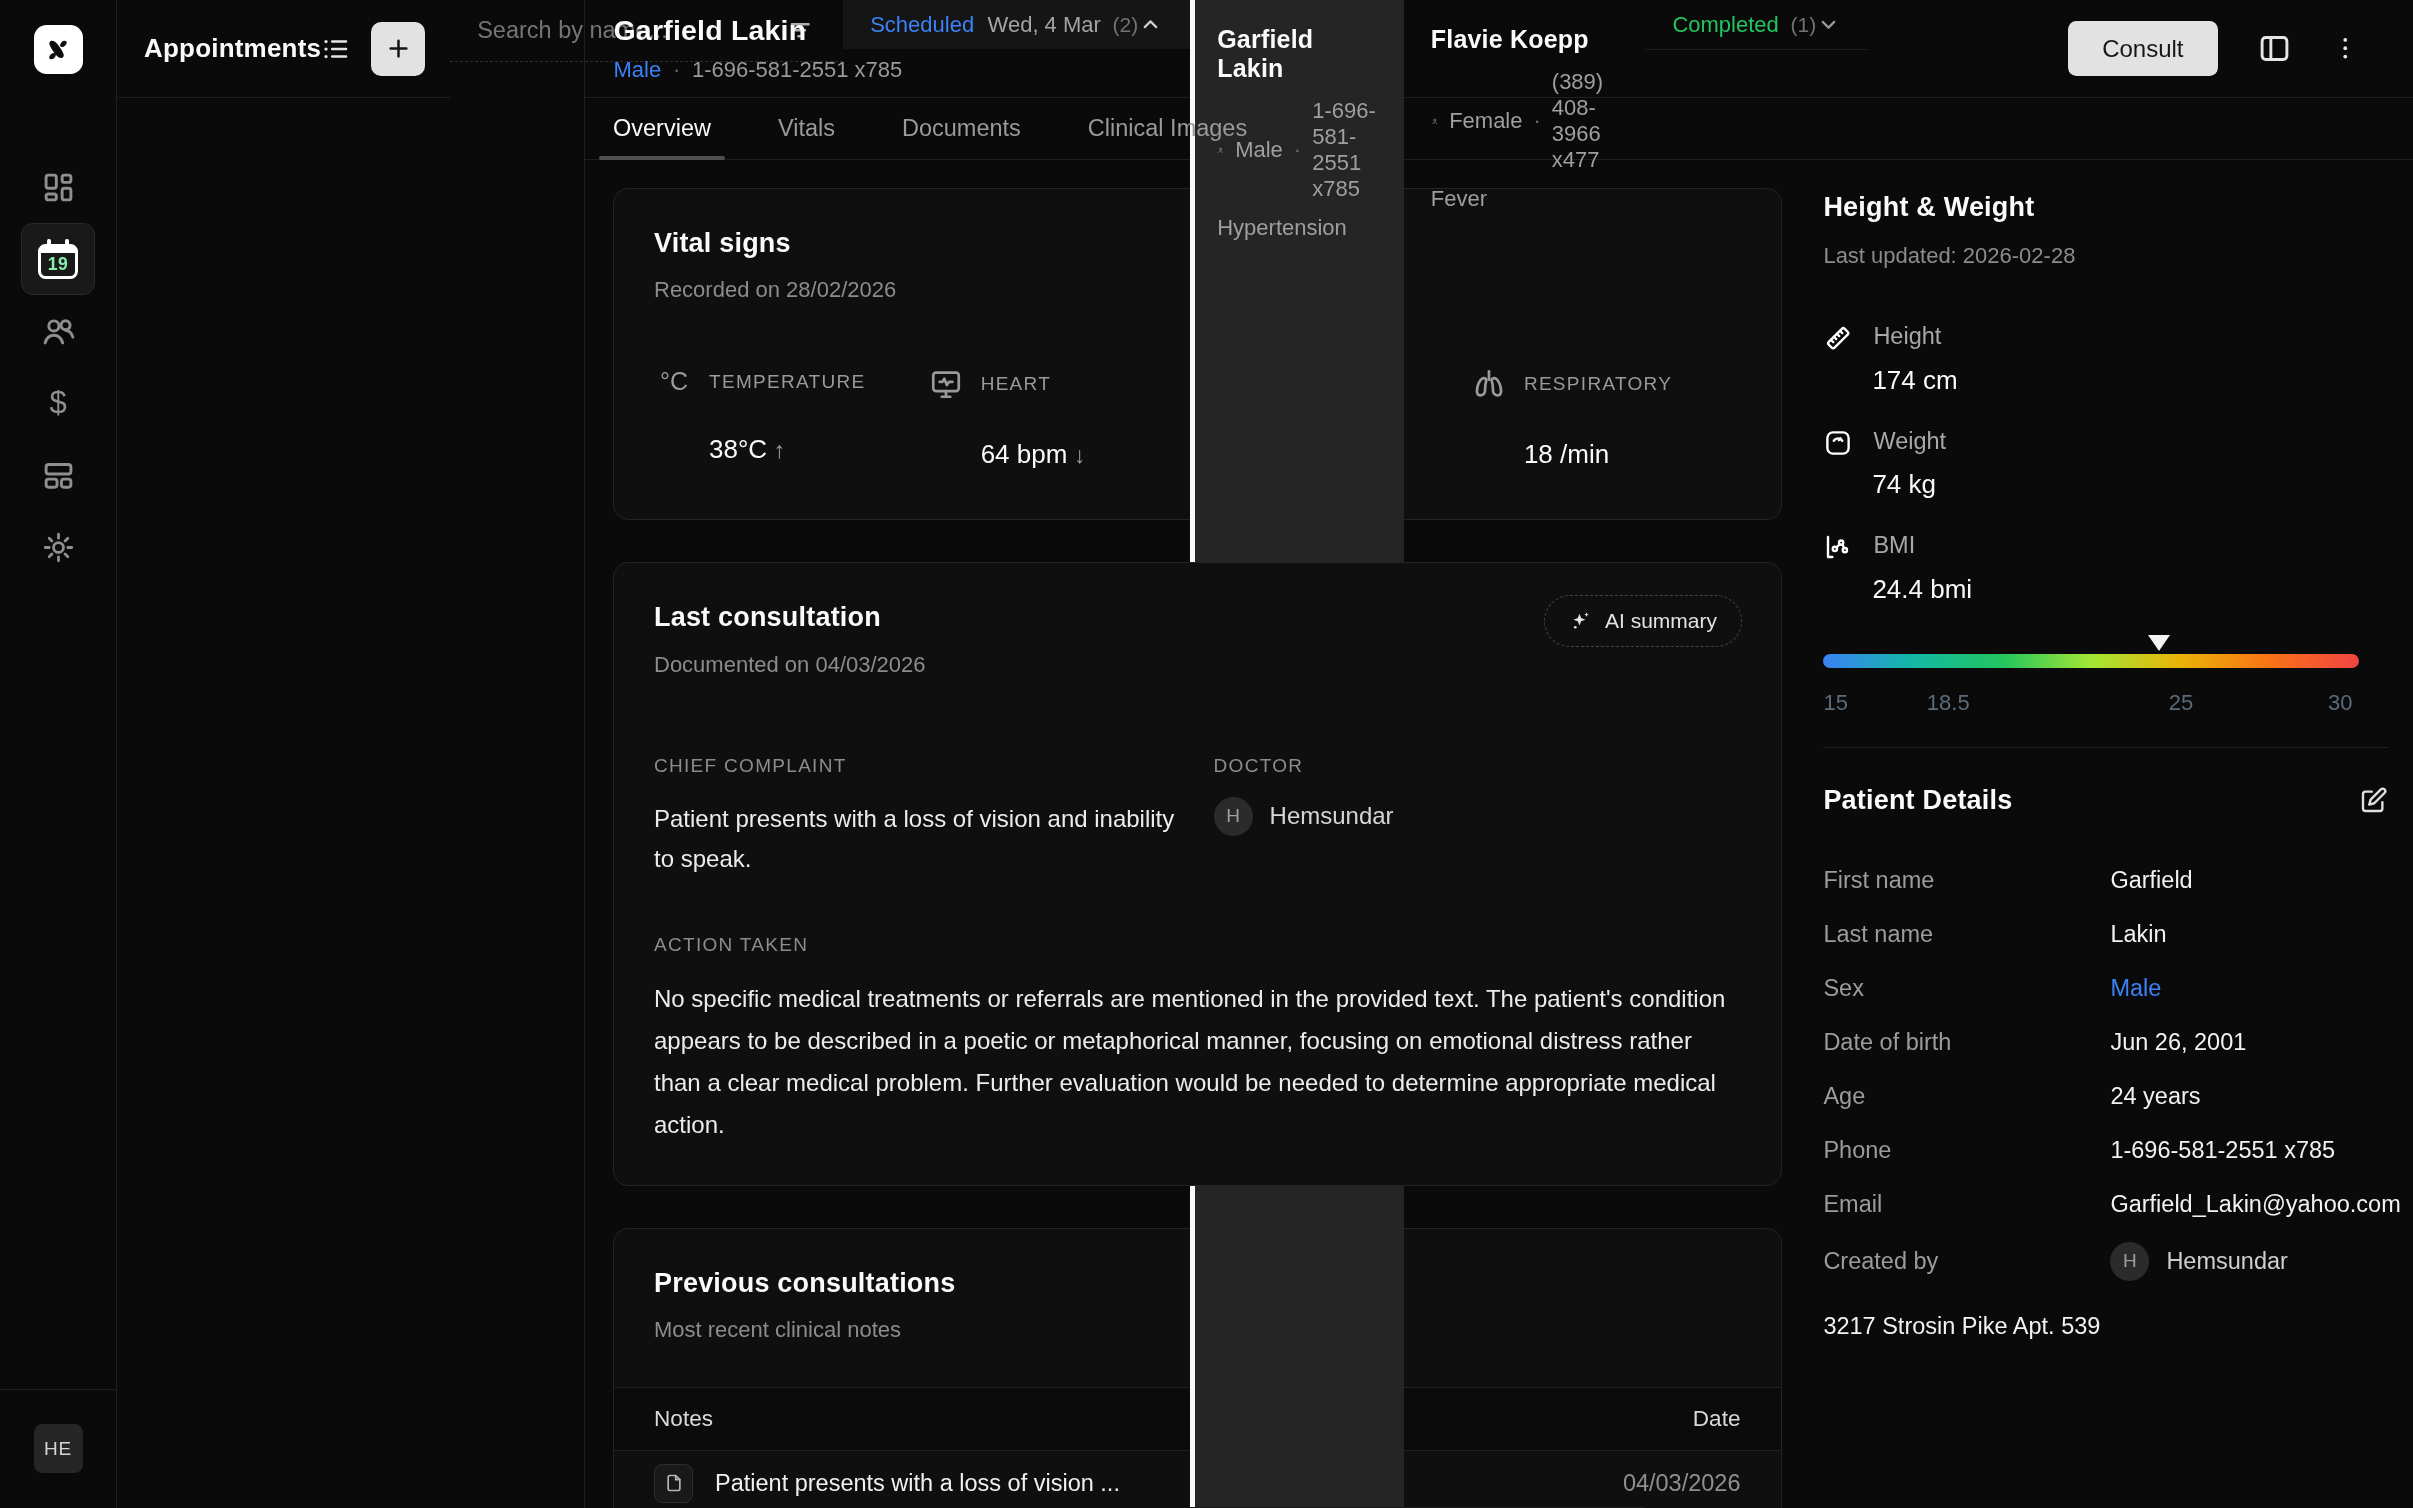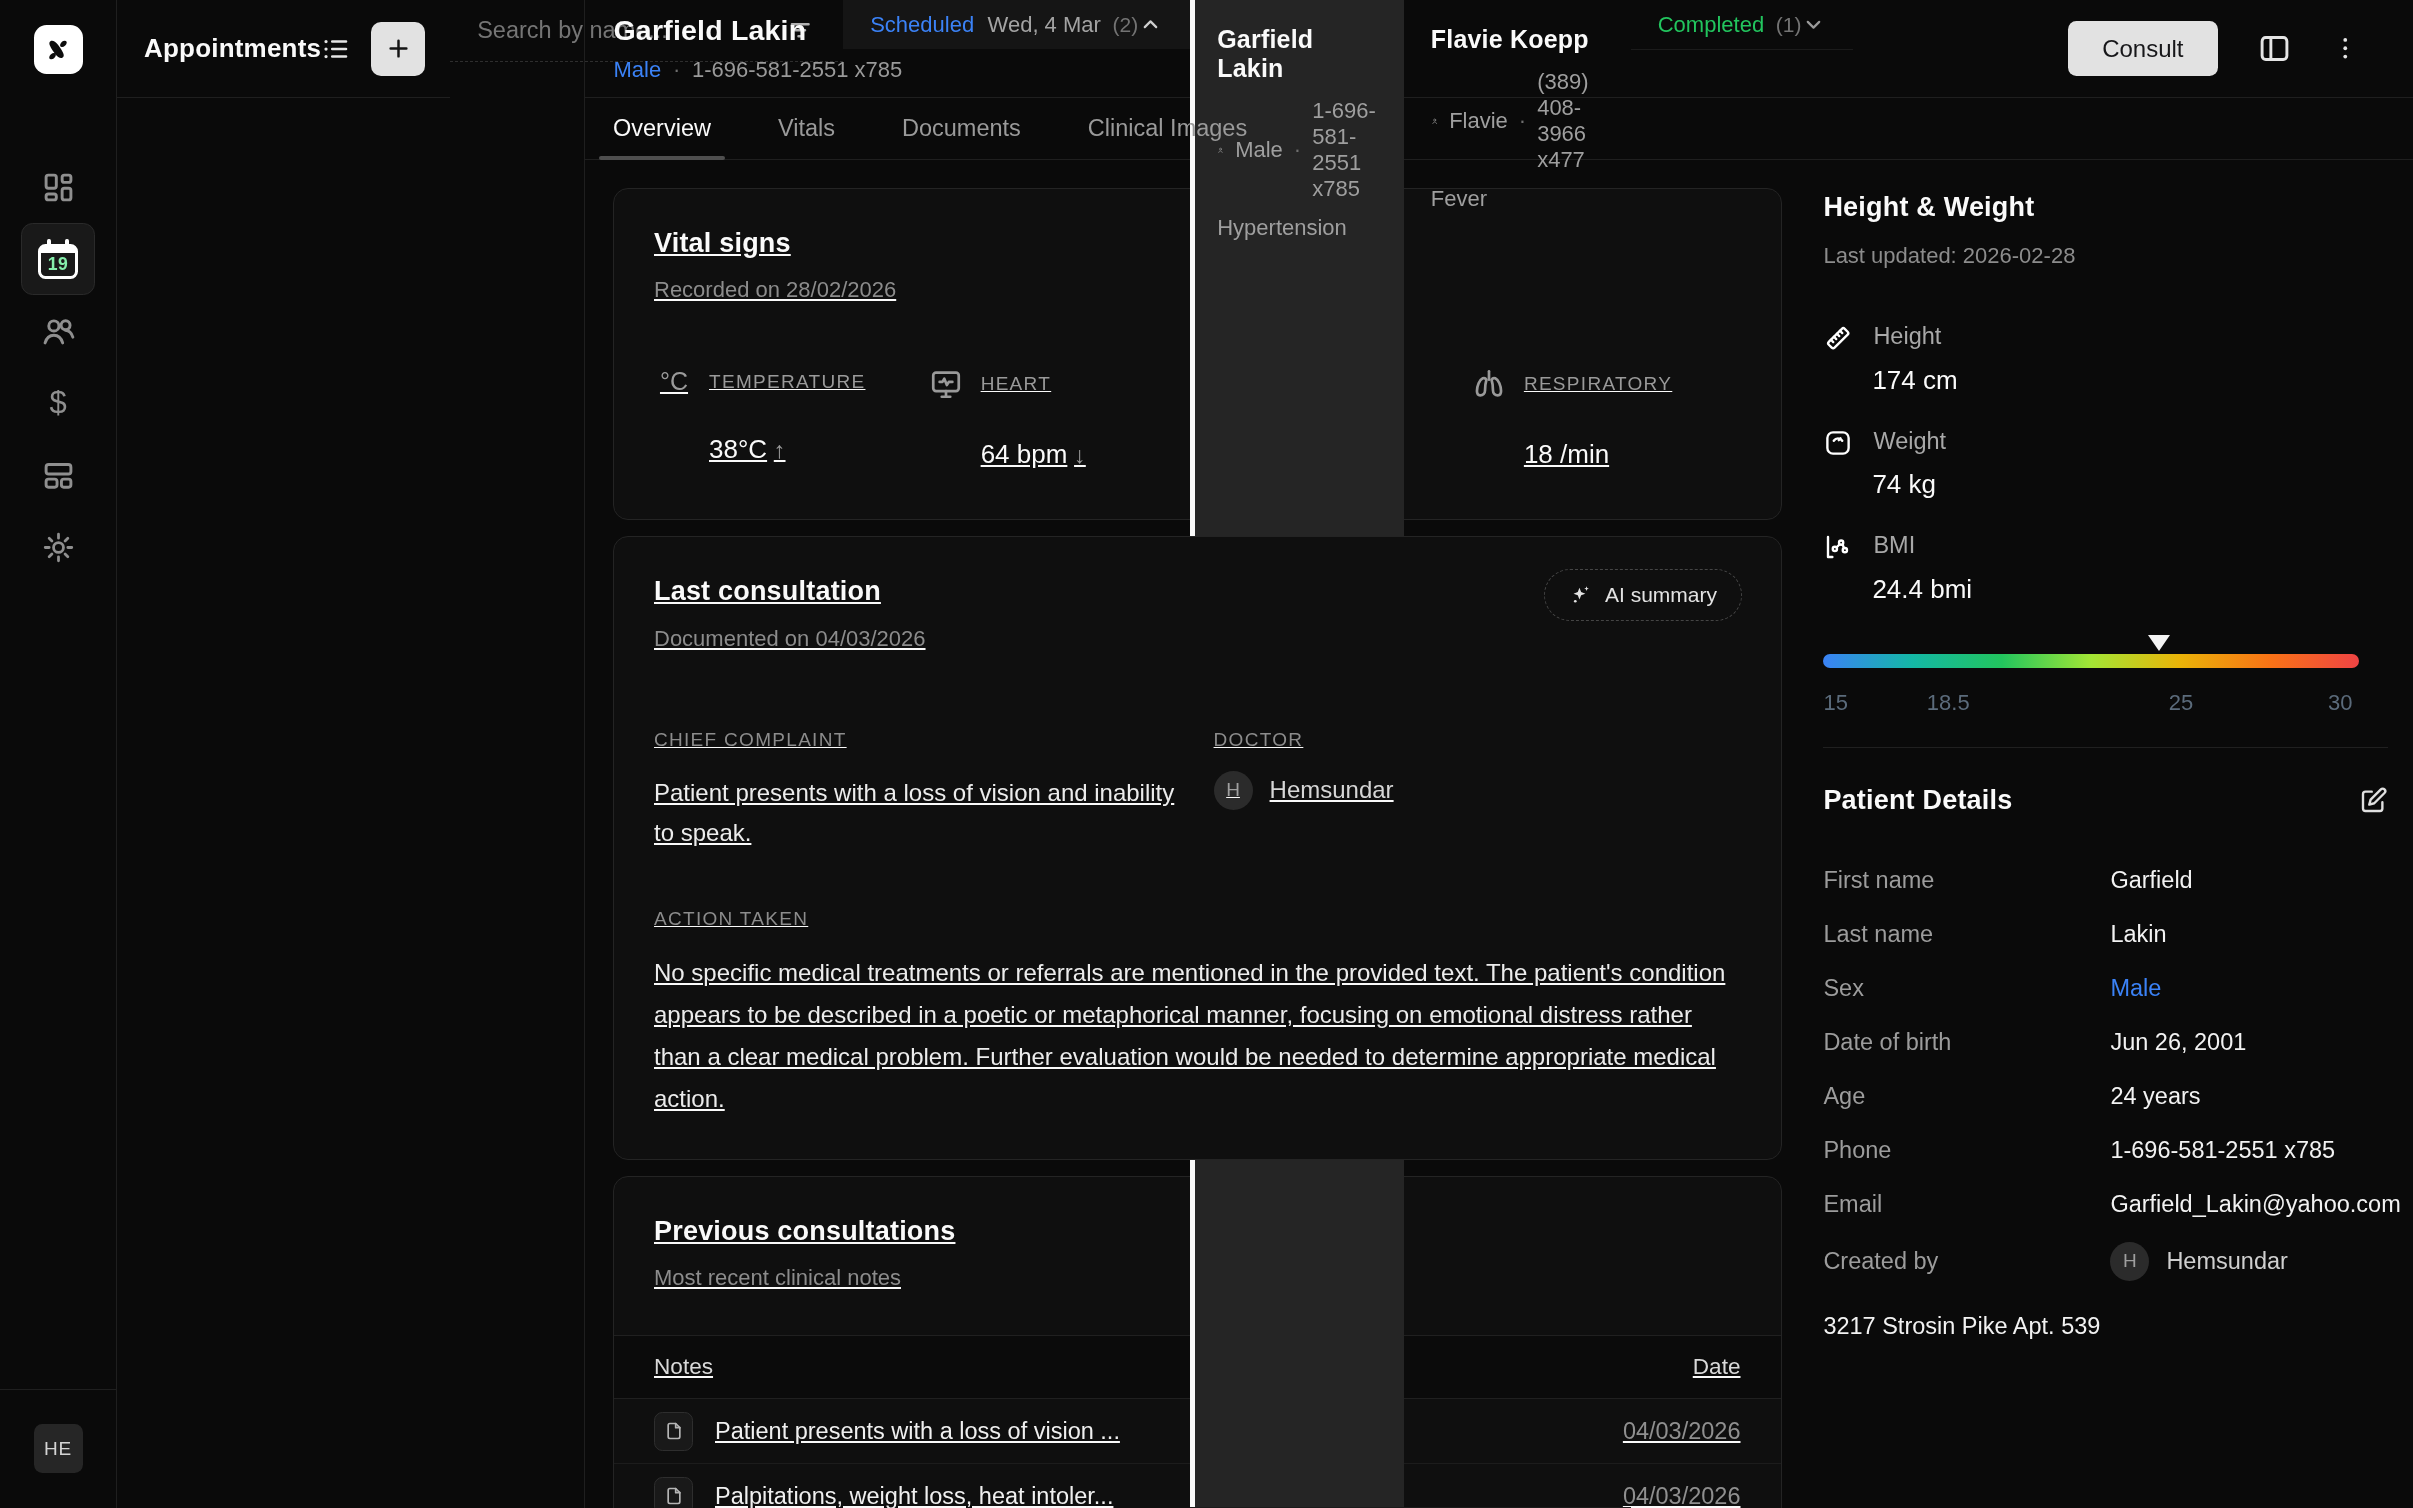--- a/index.html
+++ b/index.html
@@ -63,21 +63,21 @@
   .tb-sub .dot{color:#6f6f6f;}
   .tb-sub .phone{color:#9a9a9a;}
   .tb-actions{margin-left:auto;display:flex;align-items:center;gap:39px;}
   .consult-btn{height:55px;padding:0 34px;border:none;border-radius:8.4px;background:var(--btn-bg);
     color:#17171a;font-size:24px;font-weight:500;font-family:inherit;cursor:pointer;}
   .tabsbar{height:62px;border-bottom:0.8px solid var(--panel-border);display:flex;align-items:center;padding-left:28px;flex-shrink:0;}
   .tab{position:relative;height:100%;display:flex;align-items:center;margin-right:67px;font-size:23.5px;color:#9a9a9a;cursor:pointer;}
   .tab.active{color:#fafafa;font-weight:500;}
   .tab.active::after{content:"";position:absolute;left:-14.2px;right:-14.2px;bottom:-0.8px;height:4.2px;background:#4f4f4f;border-radius:2.5px;}
   .workspace{flex:1;display:flex;min-height:0;}
-  .center{flex:1;min-width:0;padding:28px 28.5px 0 28px;display:flex;flex-direction:column;gap:16px;overflow:hidden;text-decoration:underline;}
+  .center{flex:1;min-width:0;padding:28px 28.5px 0 28px;display:flex;flex-direction:column;gap:42px;overflow:hidden;}
   .card{background:var(--card-bg);border:0.8px solid var(--card-border);border-radius:15px;flex-shrink:0;}
   .card-pad{padding:39px 40px;}
   .card-title{font-size:27px;font-weight:600;letter-spacing:0.2px;}
   .card-sub{margin-top:18.4px;font-size:22px;color:var(--dim);}
   
   .metrics{margin-top:64px;display:grid;grid-template-columns:repeat(4,1fr);padding-bottom:10px;}
   .metric-head{display:flex;align-items:center;gap:15px;color:#9a9a9a;}
   .metric-icon{width:40px;display:grid;place-items:center;}
   .celsius{font-size:25px;color:#9a9a9a;}
   .metric-label{font-size:19px;font-weight:500;letter-spacing:1.3px;}
@@ -244,21 +244,21 @@
       <div class="p-cond">Hypertension</div>
     </div>
 
     <div class="patient-card">
       <div class="p-name">Flavie Koepp</div>
       <div class="p-meta">
         <svg width="22.6" height="22.6" viewBox="0 0 24 24" fill="none" stroke="currentColor" stroke-width="2" stroke-linecap="round">
           <circle cx="12" cy="8" r="3.4"></circle>
             <path d="M5.8 19.6c1-3.4 3.3-5.1 6.2-5.1s5.2 1.7 6.2 5.1"></path>
         </svg>
-        <span>Flavie</span>
+        <span>Female</span>
         <span class="dot">·</span>
         <span>(389) 408-3966 x477</span>
       </div>
       <div class="p-cond">Fever</div>
     </div>
 
     <div class="section-row completed">
       <span class="sec-label green">Completed</span>
       <span class="sec-count">(1)</span>
       <span class="sec-chev" style="color:#9a9a9a">

